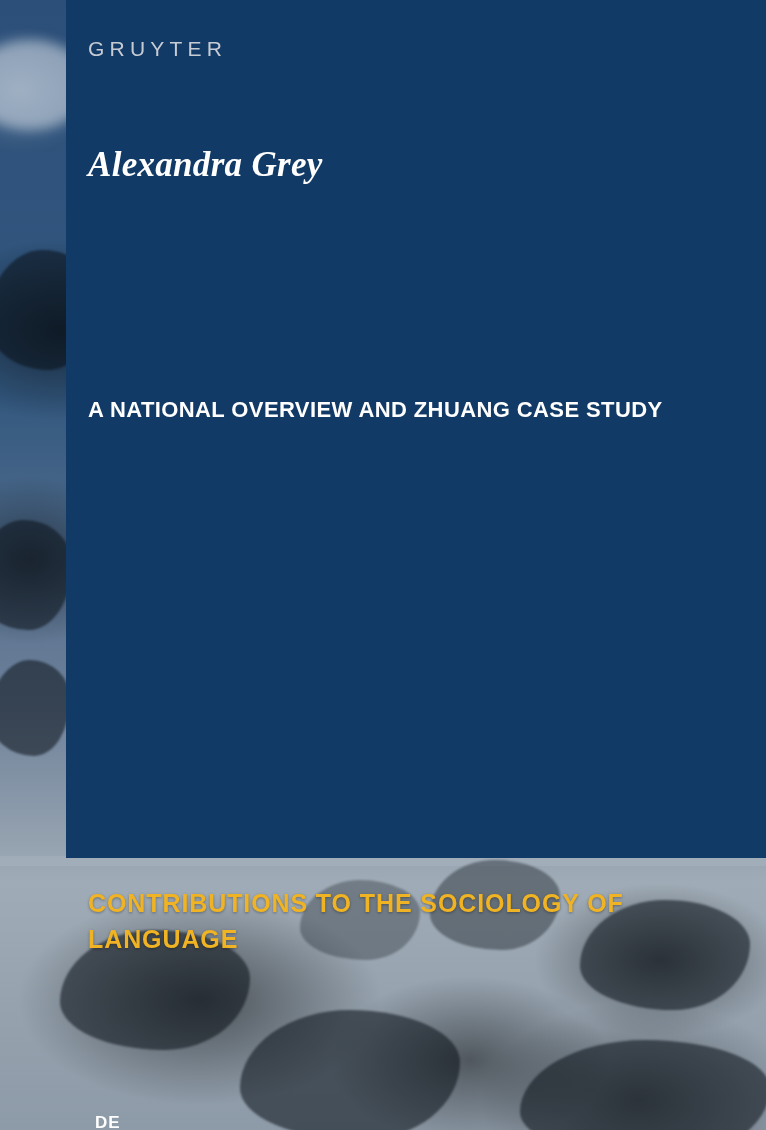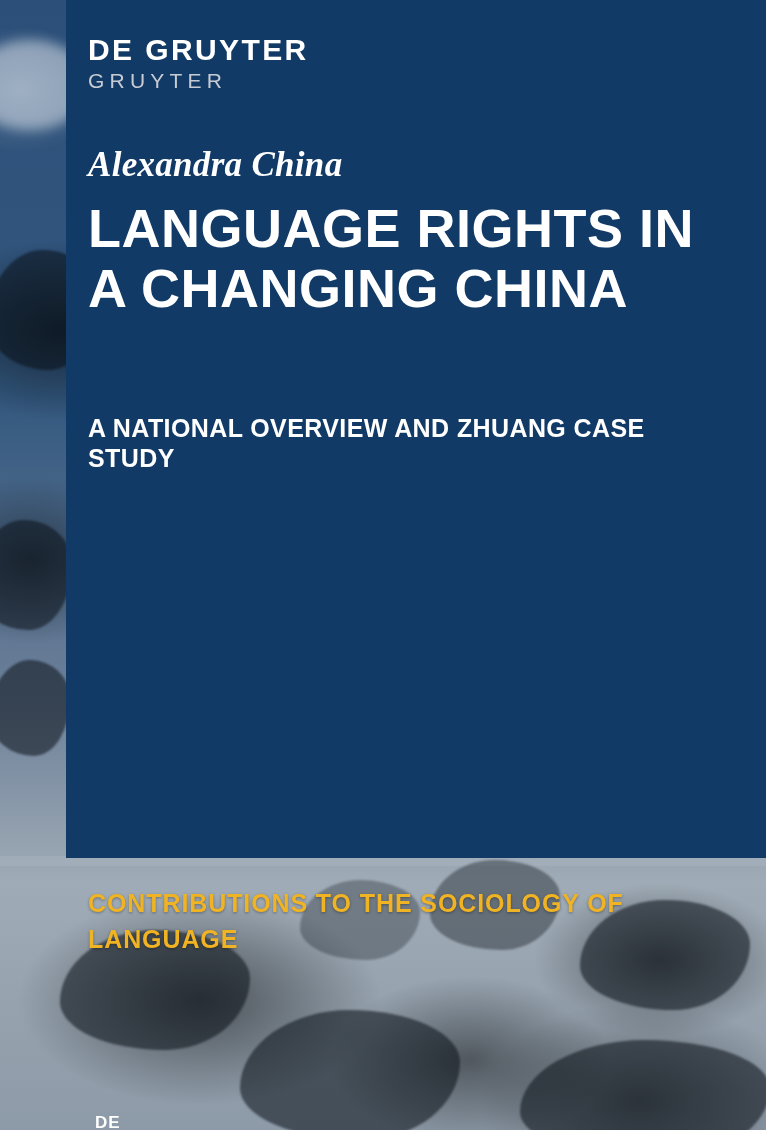--- a/index.html
+++ b/index.html
@@ -108,26 +108,25 @@
     text-transform: uppercase;
   }
 
   
   .subtitle {
     position: absolute;
     left: 88px;
     top: 397px;
     width: 650px;
     color: #ffffff;
-    font-size: 25px;
+    font-size: 22px;
     font-weight: bold;
     letter-spacing: 0.4px;
     text-transform: uppercase;
     line-height: 1.2;
-    margin-top: 16px;
   }
 
   
   .series {
     position: absolute;
     left: 88px;
     top: 886px;
     width: 600px;
     color: #f0b323;
     font-size: 25px;
@@ -177,27 +176,25 @@
   <div class="bg-blob" style="left:60px; top:930px; width:190px; height:120px;"></div>
   <div class="bg-blob" style="left:240px; top:1010px; width:220px; height:130px;"></div>
   <div class="bg-blob" style="left:430px; top:860px; width:130px; height:90px; opacity:0.7;"></div>
   <div class="bg-blob" style="left:580px; top:900px; width:170px; height:110px;"></div>
   <div class="bg-blob" style="left:520px; top:1040px; width:250px; height:120px;"></div>
   <div class="bg-blob" style="left:300px; top:880px; width:120px; height:80px; opacity:0.55;"></div>
 
   <div class="panel"></div>
 
   <div class="logo-top">
-    <div class="l1">DE GRUYTER</div>
     <div class="l2">GRUYTER</div>
   </div>
 
-  <div class="author">Alexandra China</div>
-
-  <div class="title">Language Rights in a Changing China</div>
+  <div class="author">Alexandra Grey</div>
+
 
   <div class="subtitle">A National Overview and Zhuang Case Study</div>
 
   <div class="series">Contributions to the Sociology of Language</div>
 
   <div class="logo-bottom">
     <span class="de">DE</span>
     <span class="g">G</span>
   </div>
 

